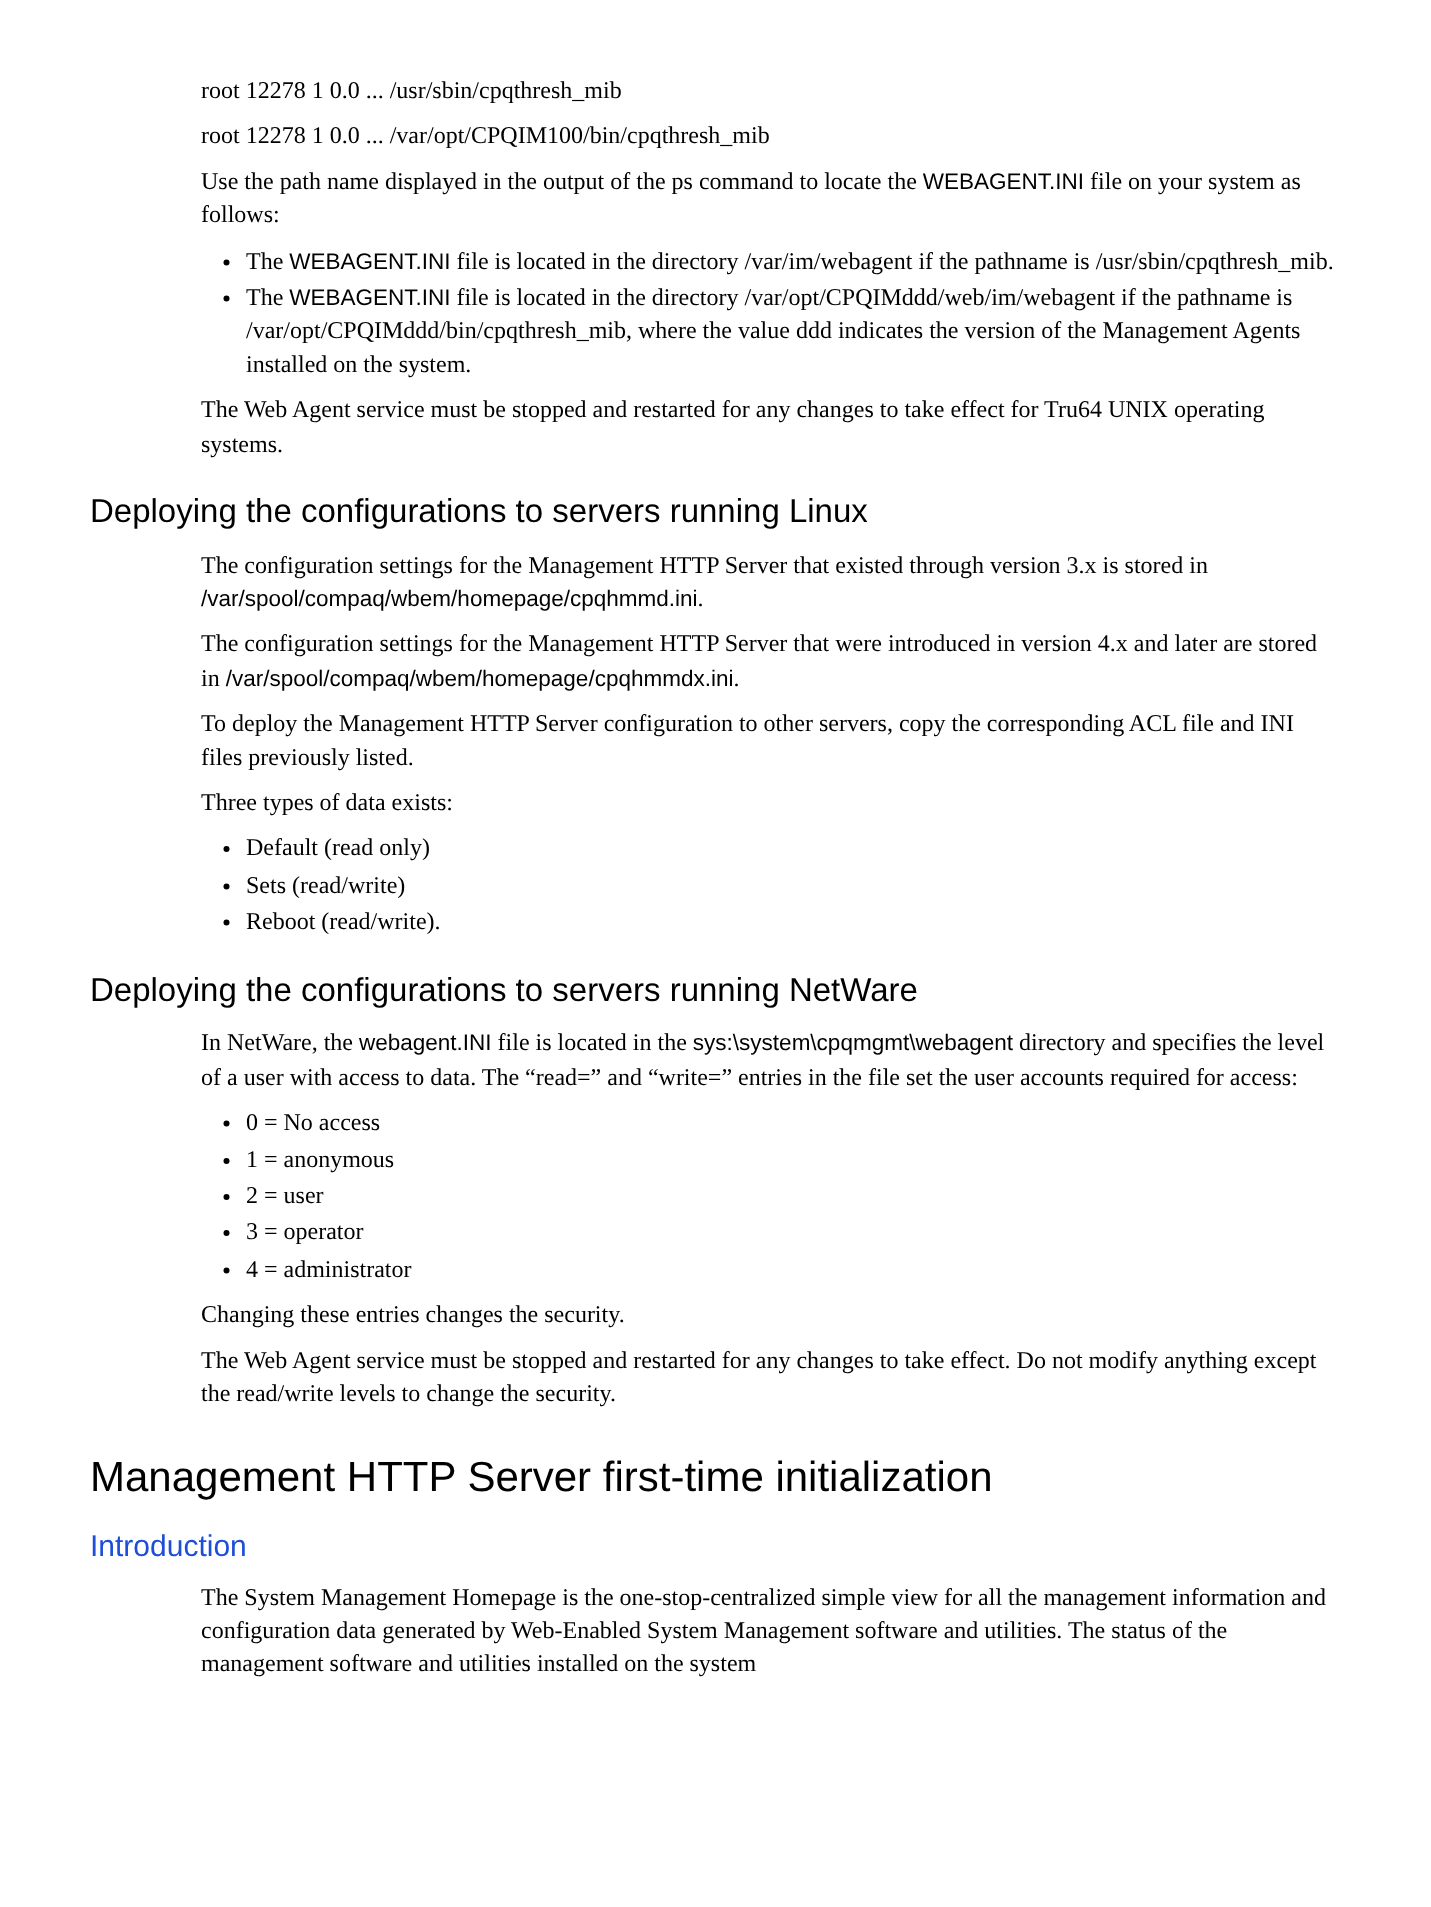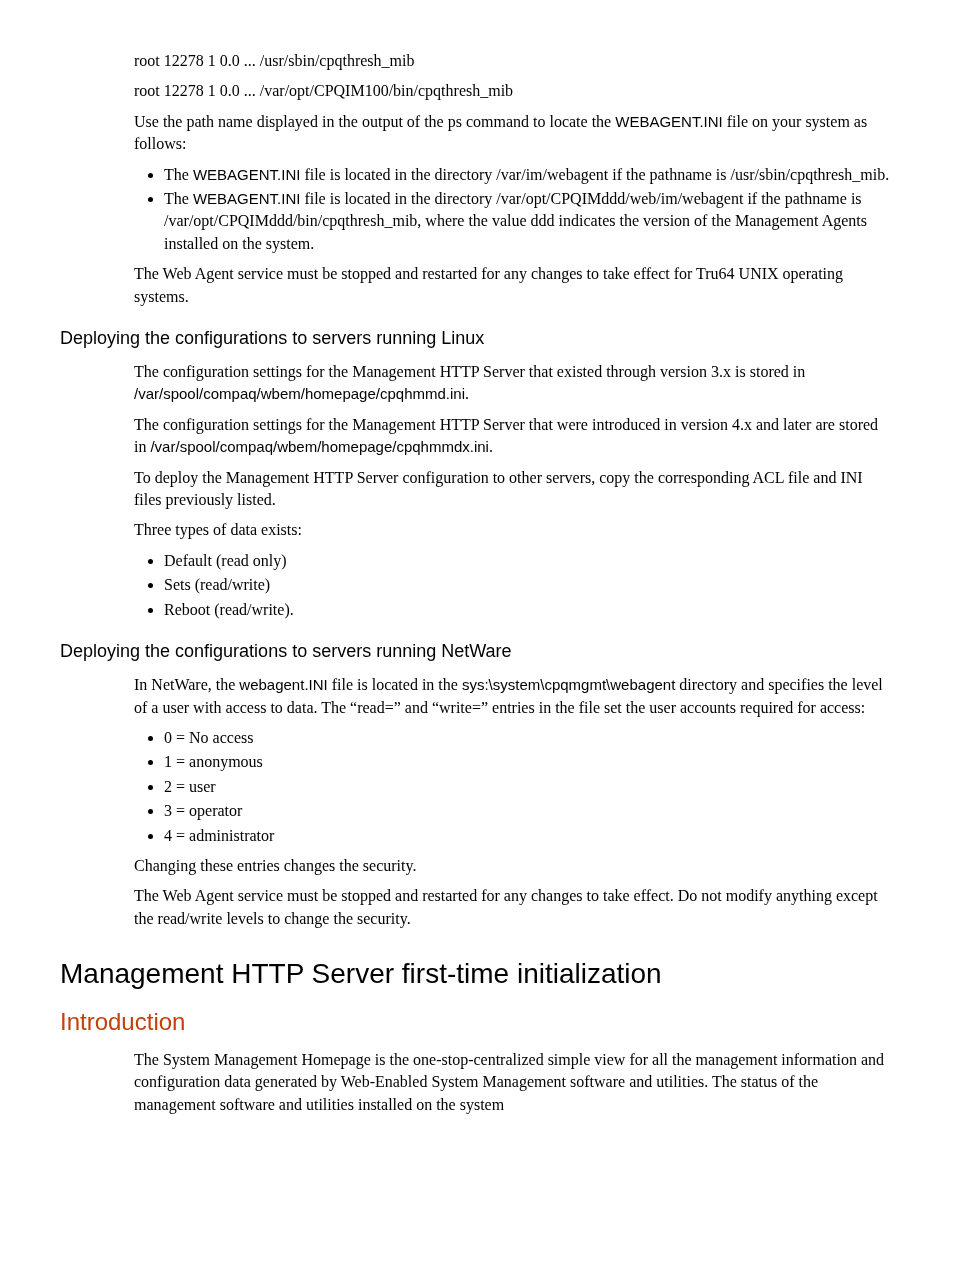--- a/index.html
+++ b/index.html
@@ -27,37 +27,37 @@
     li {
       margin-bottom: 2px;
     }
     code, .mono {
       font-family: Liberation Sans, sans-serif;
       font-size: 15px;
     }
     h2 {
       font-family: Arial, Helvetica, sans-serif;
       font-weight: normal;
-      font-size: 18px;
+      font-size: 22px;
       margin: 18px 0 10px 0;
       color: #000;
     }
     h1 {
       font-family: Arial, Helvetica, sans-serif;
       font-weight: normal;
       font-size: 28px;
       margin: 24px 0 12px 0;
       color: #000000;
     }
     h3 {
       font-family: Arial, Helvetica, sans-serif;
       font-weight: normal;
-      font-size: 24px;
+      font-size: 20px;
       margin: 12px 0 10px 0;
-      color: #c2410c;
+      color: #1d4ed8;
     }
   </style>
 </head>
 <body>
 
 <div class="content-block">
   <p>root 12278 1 0.0 ... /usr/sbin/cpqthresh_mib</p>
   <p>root 12278 1 0.0 ... /var/opt/CPQIM100/bin/cpqthresh_mib</p>
   <p><span>Use the path name displayed in the output of the ps command to locate the </span><span class="mono">WEBAGENT.INI</span><span> file on your system as follows:</span></p>
   <ul>

